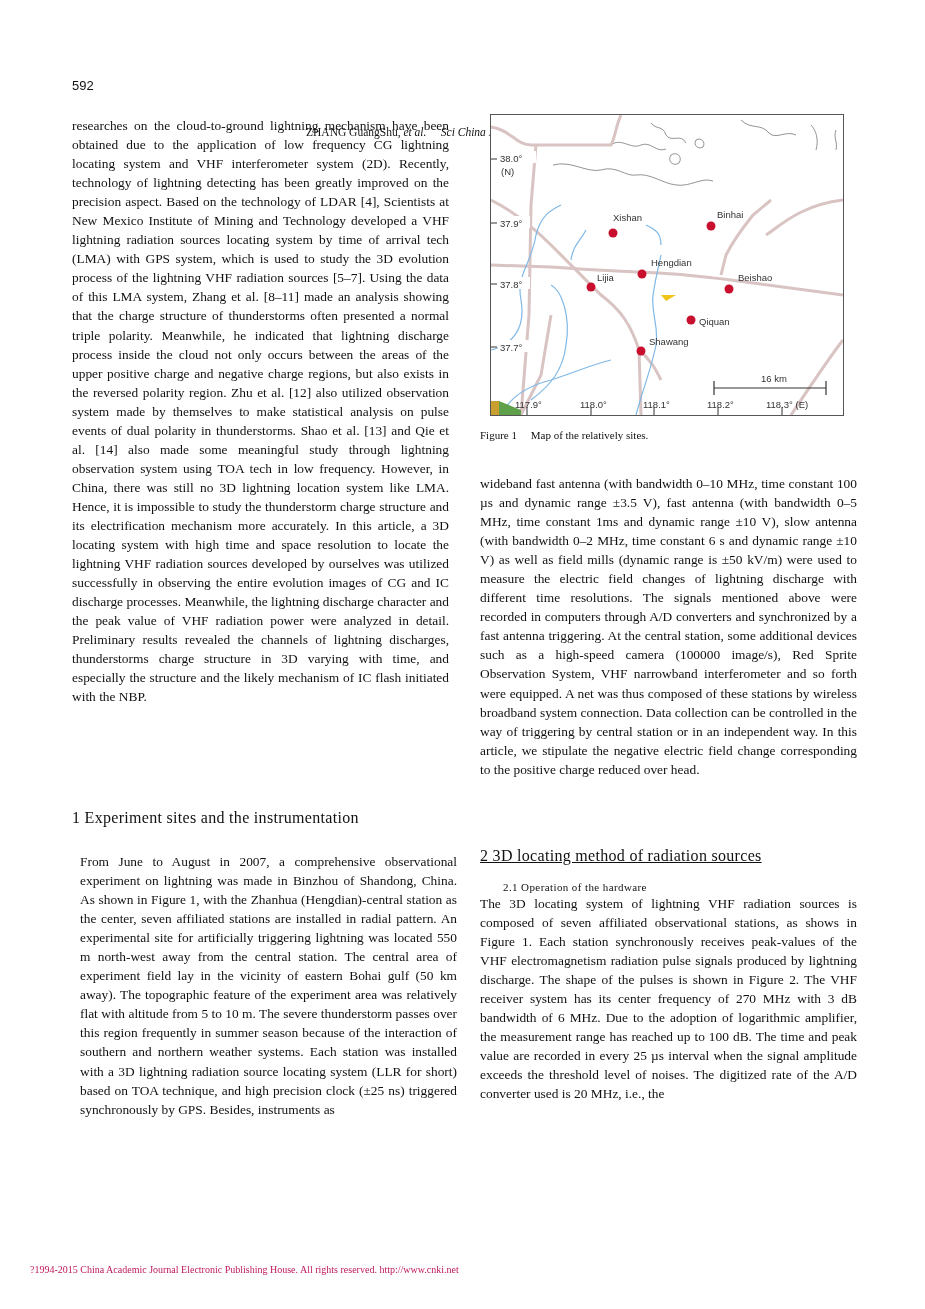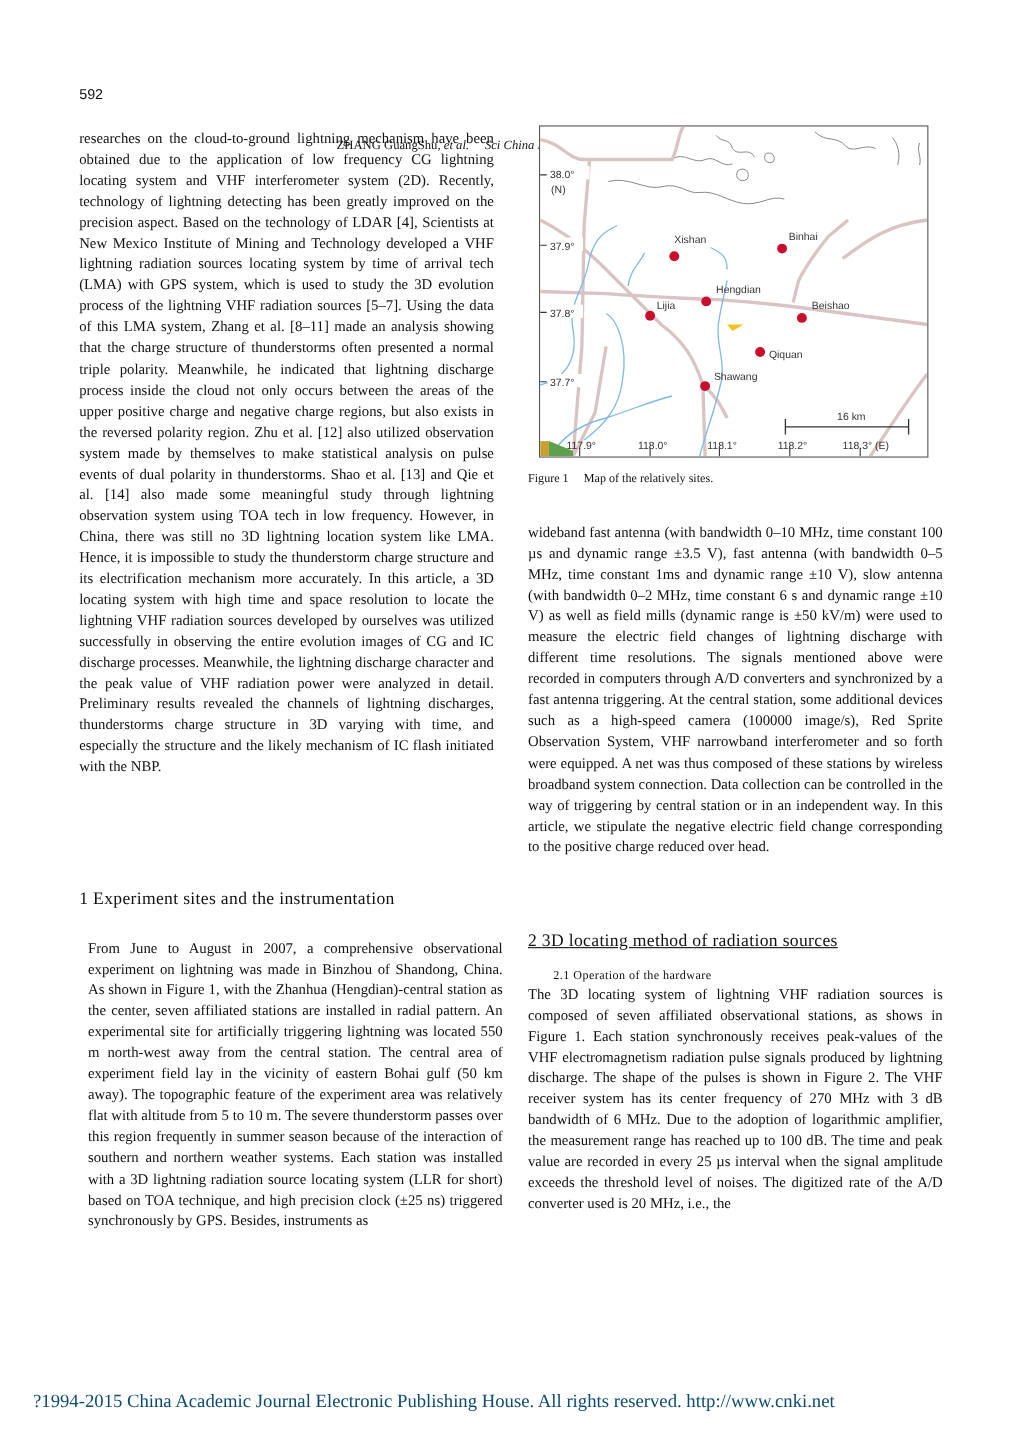--- a/index.html
+++ b/index.html
@@ -9,21 +9,21 @@
   .hdr-run { position:absolute; left:306px; top:79px; font-size:11.5px; white-space:nowrap;margin-top:47px; }
   .hdr-run i { font-style:italic; }
   .col { position:absolute; font-size:13.4px; line-height:19.05px; text-align:justify; }
   .col p { margin:0; }
   #left1 { left:72px; top:116px; width:377px; }
   #right1 { left:480px; top:474px; width:377px; }
   .h1 { position:absolute; font-size:16px; letter-spacing:0.3px; white-space:nowrap; }
   .h2 { position:absolute; font-size:11px; letter-spacing:0.4px; white-space:nowrap;margin-left:23px; }
   .figure { position:absolute; left:490px; top:114px; width:352px; height:300px; border:1px solid #555; background:#fff; overflow:hidden; }
   .caption { position:absolute; left:480px; top:429px; font-size:11px; white-space:nowrap; }
-  .footer { position:absolute; left:30px; top:1264px; font-size:17px; color:#0c4a6e; white-space:nowrap; }
+  .footer { position:absolute; left:30px; top:1264px; font-size:10px; color:#be185d; white-space:nowrap; }
   .sitelabel { font-family:"Liberation Sans", sans-serif; font-size:9.5px; fill:#333; }
   .ticklabel { font-family:"Liberation Sans", sans-serif; font-size:9.5px; fill:#333; }
 </style>
 </head>
 <body>
 
 <div class="hdr-num">592</div>
 <div class="hdr-run">
   <span>ZHANG GuangShu,</span>
   <i>et al.</i>&nbsp;&nbsp;&nbsp;&nbsp;

